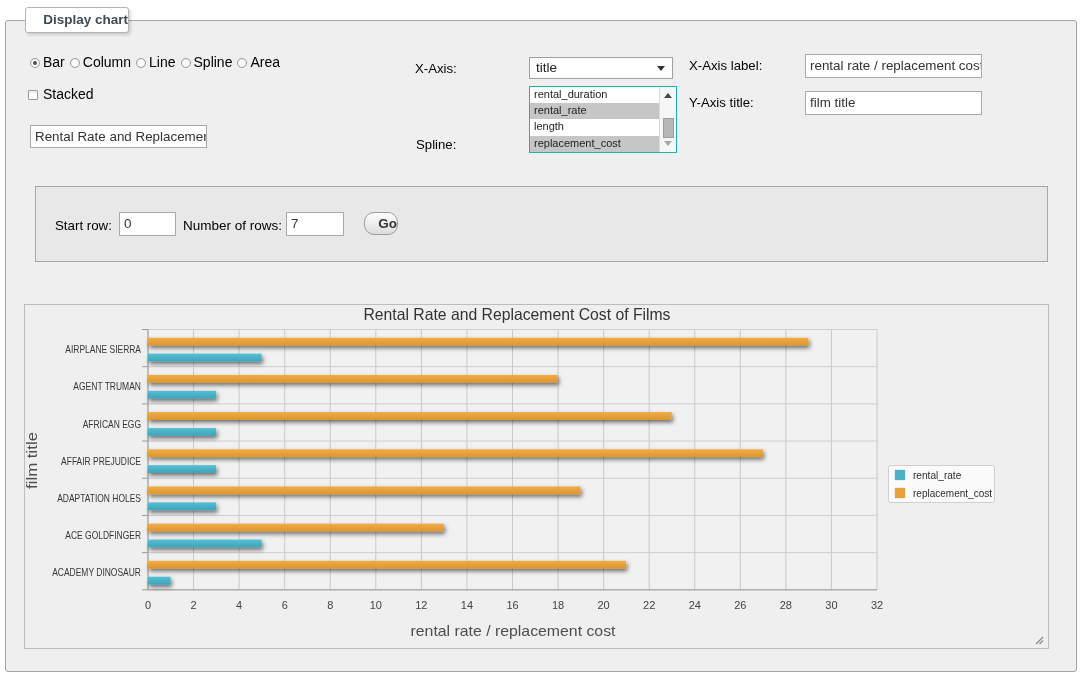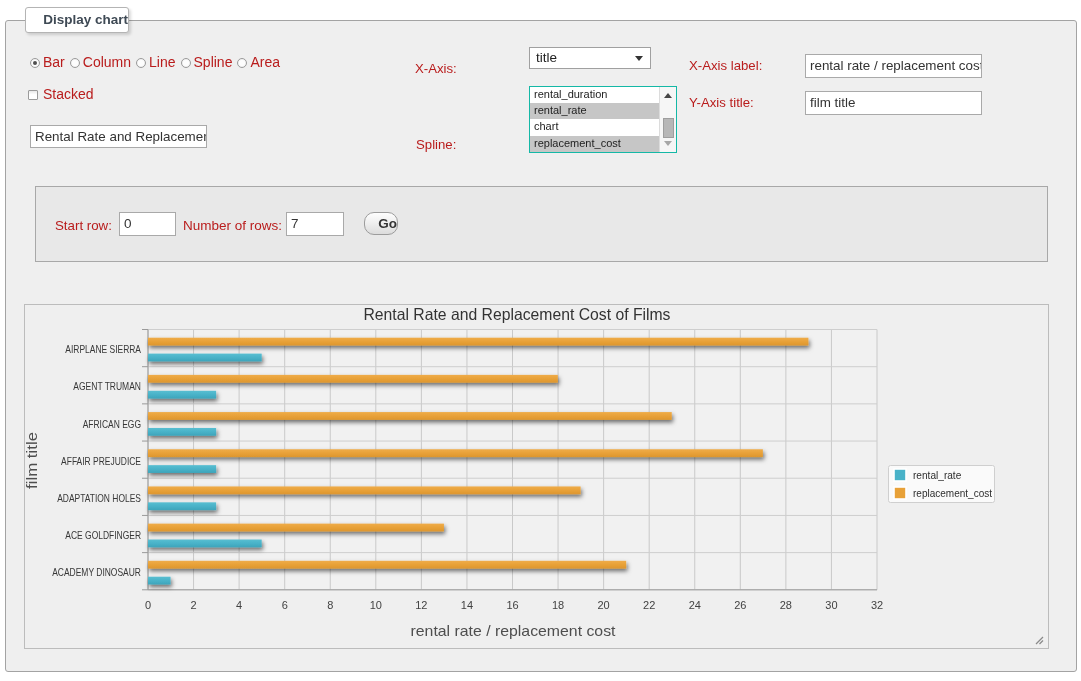--- a/index.html
+++ b/index.html
@@ -1,25 +1,25 @@
 <!DOCTYPE html>
 <html><head><meta charset="utf-8"><style>
 *{margin:0;padding:0;box-sizing:border-box}
 html,body{width:1081px;height:681px;background:#fff;font-family:"Liberation Sans",sans-serif}
 #fs{position:absolute;left:5px;top:20px;width:1072px;height:652px;background:#efefef;border:1px solid #a3a3a3;border-radius:3px}
 #lg{position:absolute;left:25px;top:7px;width:104px;height:26px;background:#fff;border:1px solid #b4b4b4;border-radius:3px;
  font-weight:bold;font-size:13.5px;color:#3f4a55;text-align:right;line-height:24px;box-shadow:2px 2px 3px rgba(0,0,0,0.15)}
-.lbl{position:absolute;font-size:13.5px;color:#b91c1c}
+.lbl{position:absolute;font-size:13.5px;color:#000000}
 .rt{text-align:left;width:110px;font-size:13.2px}
 .it{margin-right:5px}
 .radio{display:inline-block;width:10px;height:10px;border:1px solid #9b9b9b;border-radius:50%;background:radial-gradient(#fdfdfd 45%,#e2e2e2);vertical-align:-1px;margin-right:3px;position:relative}
 .radio.on::after{content:"";position:absolute;left:2px;top:2px;width:4px;height:4px;border-radius:50%;background:#4f4f4f}
 .cb{display:inline-block;width:10px;height:10px;border:1px solid #9b9b9b;border-radius:1px;background:linear-gradient(#e8e8e8,#fff 45%);vertical-align:-1px;margin-right:5px}
 .inp{position:absolute;background:#fff;border:1px solid #a9a9a9;font-size:13.4px;color:#333;line-height:21px;padding-left:4px;white-space:nowrap;overflow:hidden}
-#xsel{position:absolute;left:529px;top:47px;width:122px;height:22px;background:#fff;border:1px solid #a0a0a0;font-size:13.5px;color:#222;line-height:20px;padding-left:6px}
+#xsel{position:absolute;left:529px;top:57px;width:144px;height:22px;background:#fff;border:1px solid #a0a0a0;font-size:13.5px;color:#222;line-height:20px;padding-left:6px}
 #xsel .arr{position:absolute;right:7px;top:8px;width:0;height:0;border-left:4.5px solid transparent;border-right:4.5px solid transparent;border-top:5px solid #333}
 #lbox{position:absolute;left:529px;top:86px;width:148px;height:67px;background:#fff;border:1px solid #14b8a6;font-size:11px;color:#222;overflow:hidden}
 #lbox .op{height:16.2px;line-height:15.5px;padding-left:4px;white-space:nowrap}
 #lbox .sel{background:#c6c6c6}
 #sb{position:absolute;right:0;top:0;width:17px;height:65px;background:#f6f6f6;border-left:1px solid #dcdcdc}
 #sb .th{position:absolute;left:2.5px;top:31px;width:11px;height:20px;background:#b7b7b7;border:1px solid #9e9e9e}
 #sb .au{position:absolute;left:4px;top:6px;width:0;height:0;border-left:4.5px solid transparent;border-right:4.5px solid transparent;border-bottom:5px solid #474747}
 #sb .ad{position:absolute;left:4px;bottom:6px;width:0;height:0;border-left:4.5px solid transparent;border-right:4.5px solid transparent;border-top:5px solid #a7a7a7}
 #panel{position:absolute;left:35px;top:186px;width:1013px;height:76px;background:#e8e8e8;border:1px solid #a8a8a8}
 #go{position:absolute;left:364px;top:212px;width:34px;height:23px;border:1px solid #9c9c9c;border-radius:10px;background:linear-gradient(#fefefe,#ececec 55%,#dcdcdc);font-size:13.5px;font-weight:bold;color:#333;text-align:right;line-height:21px}
@@ -32,21 +32,21 @@
 
 <div class="lbl" style="left:30px;top:54px;font-size:14px"><span class="it"><span class="radio on"></span>Bar</span><span class="it"><span class="radio"></span>Column</span><span class="it"><span class="radio"></span>Line</span><span class="it"><span class="radio"></span>Spline</span><span class="it"><span class="radio"></span>Area</span></div>
 <div class="lbl" style="left:28px;top:86px;font-size:14px"><span class="cb"></span>Stacked</div>
 <div class="inp" style="left:30px;top:125px;width:177px;height:23px">Rental Rate and Replacement Cost of Films</div>
 
 <div class="lbl rt" style="left:415px;top:61px">X-Axis:</div>
 <div id="xsel">title<span class="arr"></span></div>
 <div id="lbox">
  <div class="op">rental_duration</div>
  <div class="op sel">rental_rate</div>
- <div class="op">chart</div>
+ <div class="op">length</div>
  <div class="op sel">replacement_cost</div>
  <div id="sb">
       <span class="au"></span>
       <span class="th"></span>
       <span class="ad"></span>
     </div>
 </div>
 <div class="lbl rt" style="left:416px;top:137px">Spline:</div>
 
 <div class="lbl rt" style="left:689px;top:58px">X-Axis label:</div>

